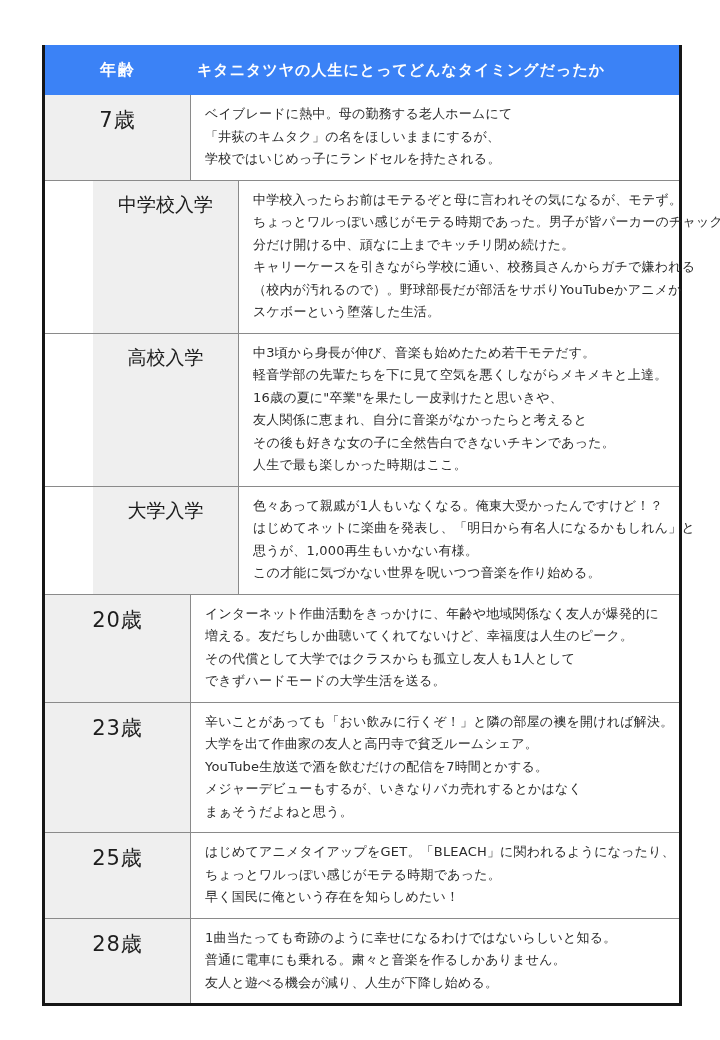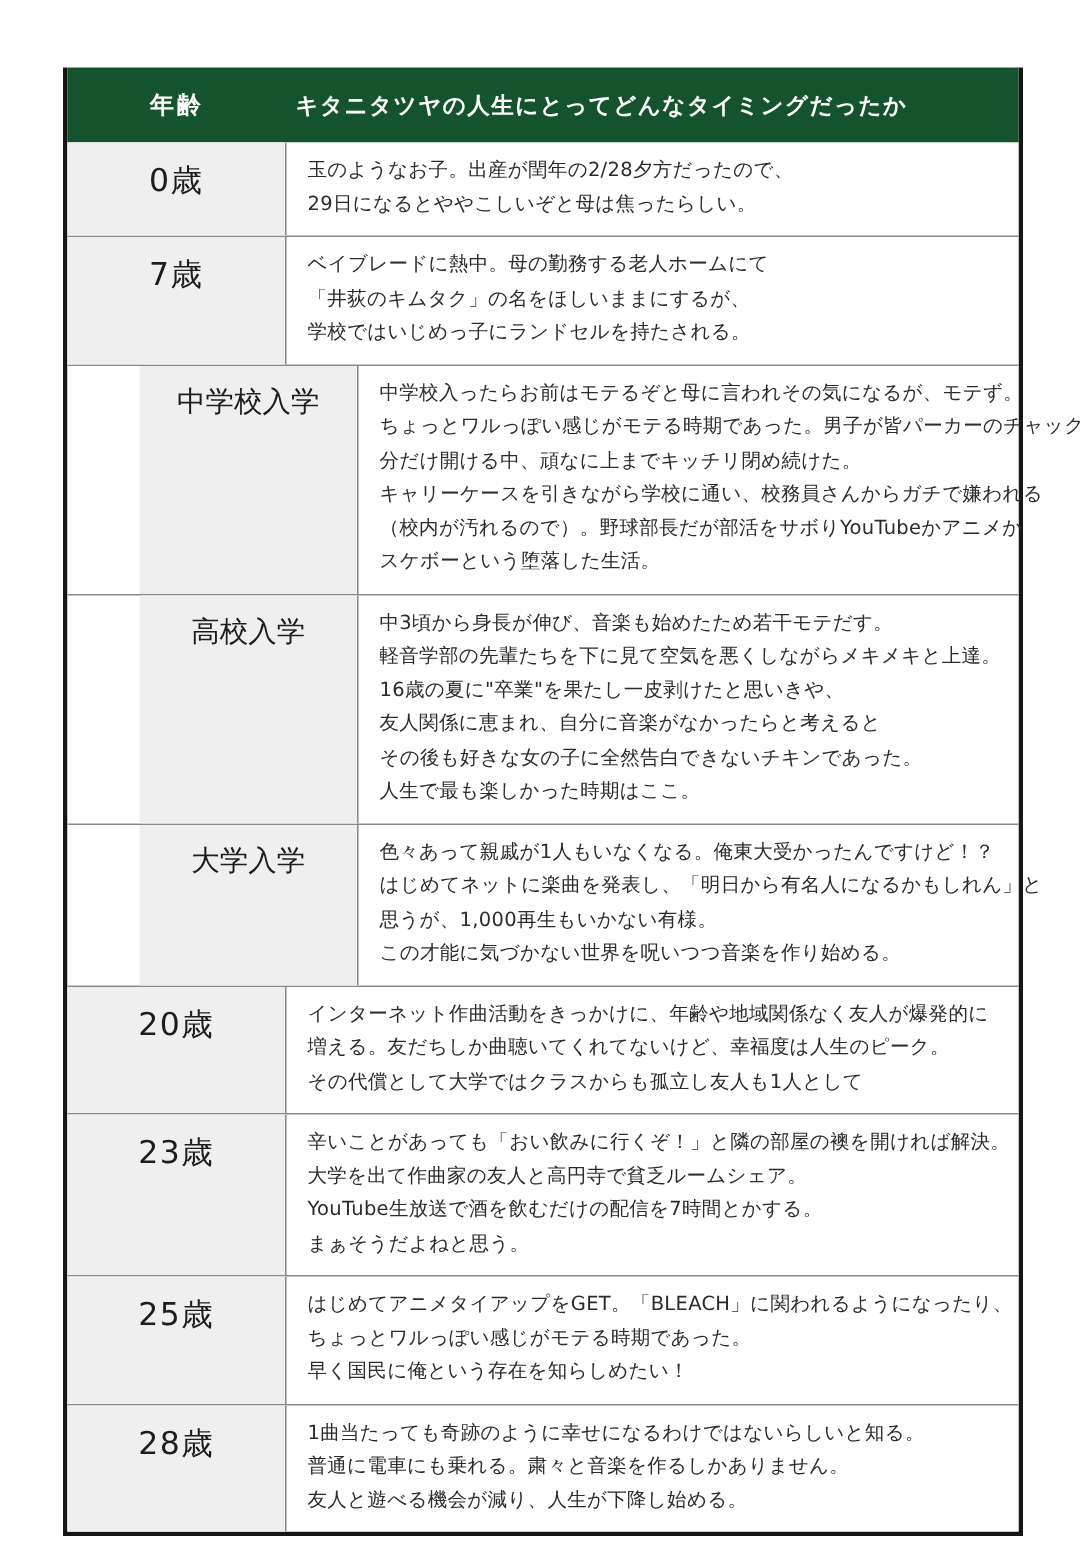--- a/index.html
+++ b/index.html
@@ -20,21 +20,21 @@
     width: 640px;
   }
   .timeline-table {
     width: 100%;
     border: 3px solid #161616;
     border-top: none;
     background: #ffffff;
   }
   .header-row {
     display: flex;
-    background: #14532d;
+    background: #3b82f6;
     color: #ffffff;
     min-height: 50px;
     align-items: center;
   }
   .header-age {
     width: 146px;
     flex: 0 0 146px;
     text-align: center;
     font-size: 16px;
     font-weight: bold;
@@ -83,27 +83,20 @@
 <body>
 
 <div class="page">
   <div class="timeline-table">
     <div class="header-row">
       <div class="header-age">年齢</div>
       <div class="header-desc">キタニタツヤの人生にとってどんなタイミングだったか</div>
     </div>
     <div id="table-body">
         <div class="row">
-          <div class="age-cell">0歳</div>
-          <div class="desc-cell">
-            <div class="desc-line">玉のようなお子。出産が閏年の2/28夕方だったので、</div>
-            <div class="desc-line">29日になるとややこしいぞと母は焦ったらしい。</div>
-          </div>
-        </div>
-        <div class="row">
           <div class="age-cell">7歳</div>
           <div class="desc-cell">
             <div class="desc-line">ベイブレードに熱中。母の勤務する老人ホームにて</div>
             <div class="desc-line">「井荻のキムタク」の名をほしいままにするが、</div>
             <div class="desc-line">学校ではいじめっ子にランドセルを持たされる。</div>
           </div>
         </div>
         <div class="row">
           <div class="age-cell long">中学校入学</div>
           <div class="desc-cell">
@@ -134,28 +127,30 @@
             <div class="desc-line">思うが、1,000再生もいかない有様。</div>
             <div class="desc-line">この才能に気づかない世界を呪いつつ音楽を作り始める。</div>
           </div>
         </div>
         <div class="row">
           <div class="age-cell">20歳</div>
           <div class="desc-cell">
             <div class="desc-line">インターネット作曲活動をきっかけに、年齢や地域関係なく友人が爆発的に</div>
             <div class="desc-line">増える。友だちしか曲聴いてくれてないけど、幸福度は人生のピーク。</div>
             <div class="desc-line">その代償として大学ではクラスからも孤立し友人も1人として</div>
+            <div class="desc-line">できずハードモードの大学生活を送る。</div>
           </div>
         </div>
         <div class="row">
           <div class="age-cell">23歳</div>
           <div class="desc-cell">
             <div class="desc-line">辛いことがあっても「おい飲みに行くぞ！」と隣の部屋の襖を開ければ解決。</div>
             <div class="desc-line">大学を出て作曲家の友人と高円寺で貧乏ルームシェア。</div>
             <div class="desc-line">YouTube生放送で酒を飲むだけの配信を7時間とかする。</div>
+            <div class="desc-line">メジャーデビューもするが、いきなりバカ売れするとかはなく</div>
             <div class="desc-line">まぁそうだよねと思う。</div>
           </div>
         </div>
         <div class="row">
           <div class="age-cell">25歳</div>
           <div class="desc-cell">
             <div class="desc-line">はじめてアニメタイアップをGET。「BLEACH」に関われるようになったり、</div>
             <div class="desc-line">ちょっとワルっぽい感じがモテる時期であった。</div>
             <div class="desc-line">早く国民に俺という存在を知らしめたい！</div>
           </div>

